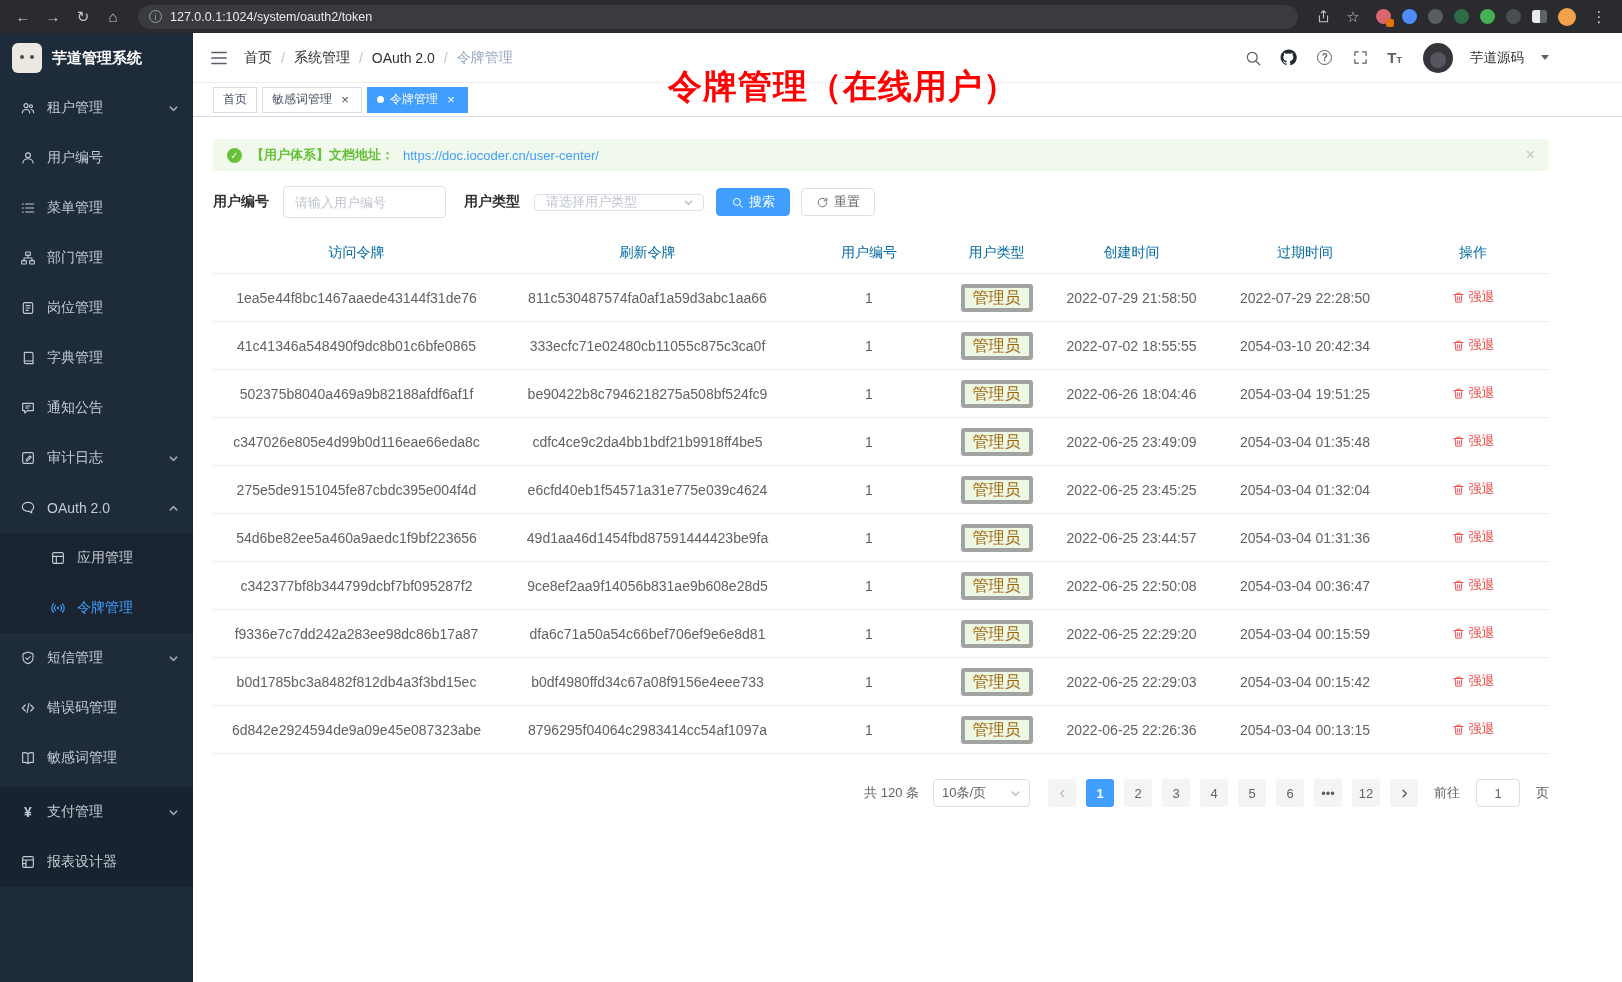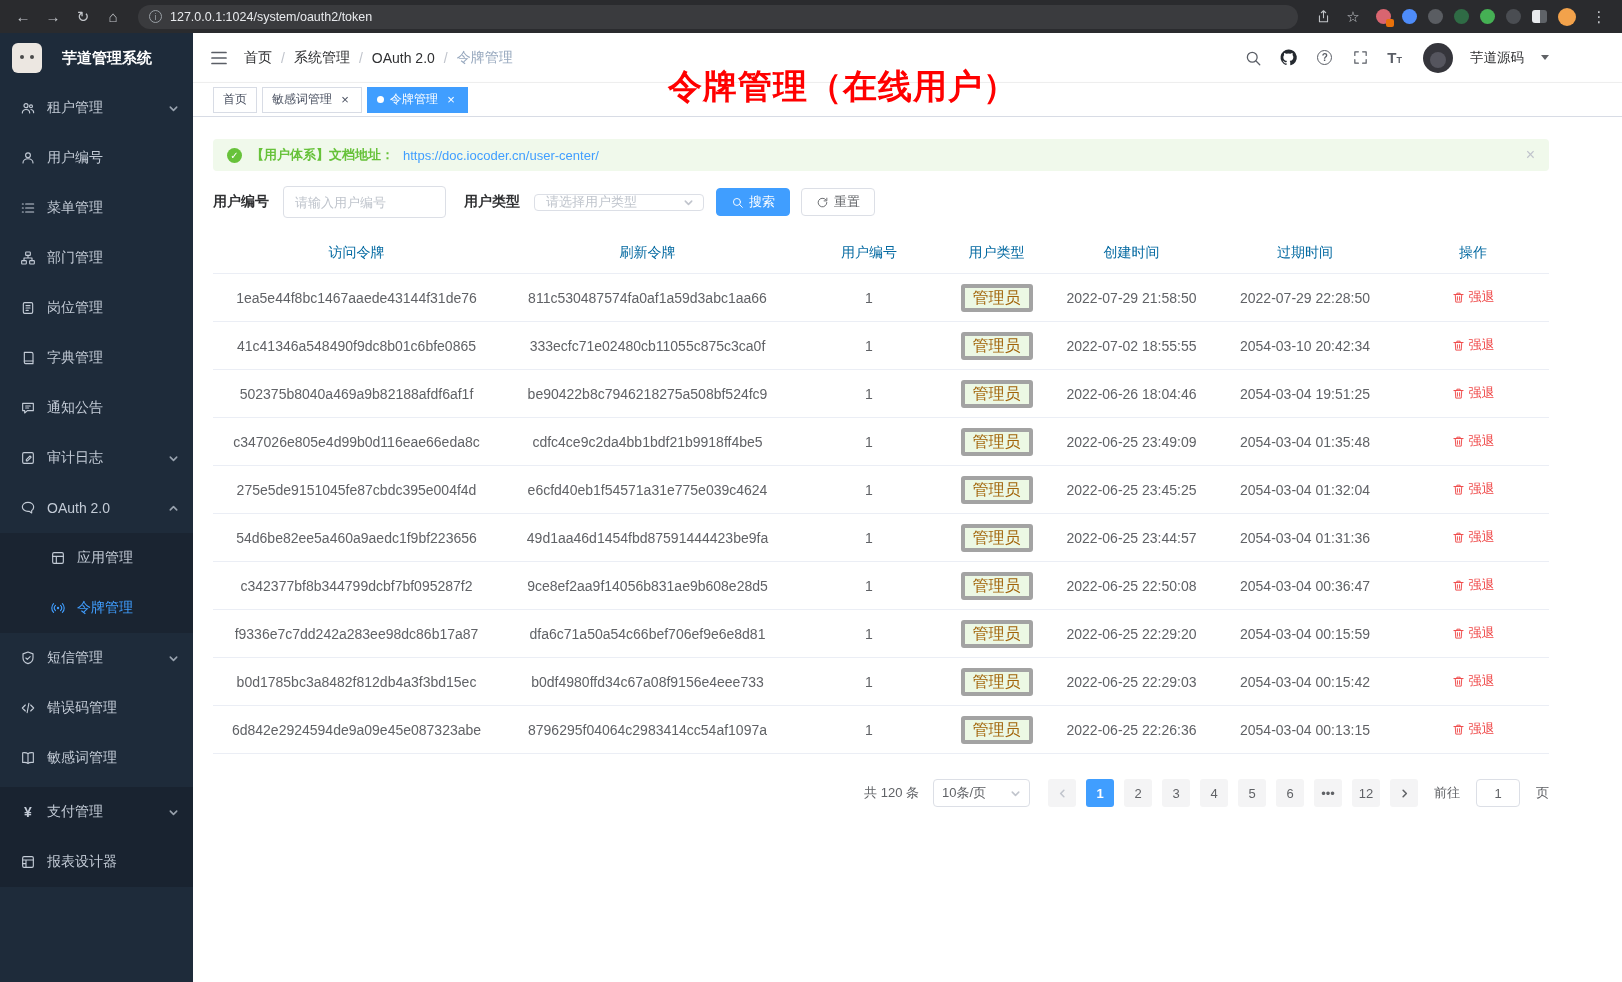--- a/index.html
+++ b/index.html
@@ -18,21 +18,21 @@
 .ext-badge::after{content:"";position:absolute;right:-3px;bottom:-3px;width:8px;height:8px;background:#e8710a;border-radius:2px}
 .split-sq{width:15px;height:13px;border-radius:3px;background:linear-gradient(90deg,#e8eaed 55%,#5f6368 55%);cursor:pointer}
 .profile-dot{width:18px;height:18px;border-radius:50%;background:#f2a24b;cursor:pointer}
 svg.line{fill:none;stroke:currentColor;stroke-width:1.7;stroke-linecap:round;stroke-linejoin:round}
 
 
 .app{flex:1;display:flex;min-height:0;background:#fff}
 
 
 .sidebar{width:193px;background:#1e2b3a;flex-shrink:0;display:flex;flex-direction:column;overflow:hidden}
-.logo-row{height:50px;display:flex;align-items:center;gap:20px;padding:0 12px;flex-shrink:0}
+.logo-row{height:50px;display:flex;align-items:center;gap:10px;padding:0 12px;flex-shrink:0}
 .logo-img{width:30px;height:30px;border-radius:6px;background:#ece7e1;flex-shrink:0;position:relative}
 .logo-img::after{content:"";position:absolute;left:8px;top:12px;width:4px;height:4px;border-radius:50%;background:#4a4a4a;box-shadow:10px 0 0 #4a4a4a}
 .logo-title{color:#fff;font-size:15px;font-weight:bold;white-space:nowrap}
 .menu{flex:1;overflow:hidden}
 .menu-item{height:50px;display:flex;align-items:center;gap:11px;padding:0 14px 0 20px;color:#c3cbd6;font-size:14px;cursor:pointer;white-space:nowrap}
 .menu-item svg.mi{width:16px;height:16px;flex-shrink:0}
 .mi-text{width:16px;text-align:center;font-weight:bold;font-size:14px;flex-shrink:0}
 .menu-item .chev{margin-left:auto;width:11px;height:11px;opacity:.75;flex-shrink:0}
 .menu-item.sub{padding-left:50px;background:#1a2431}
 .menu-item.active{color:#409eff}

